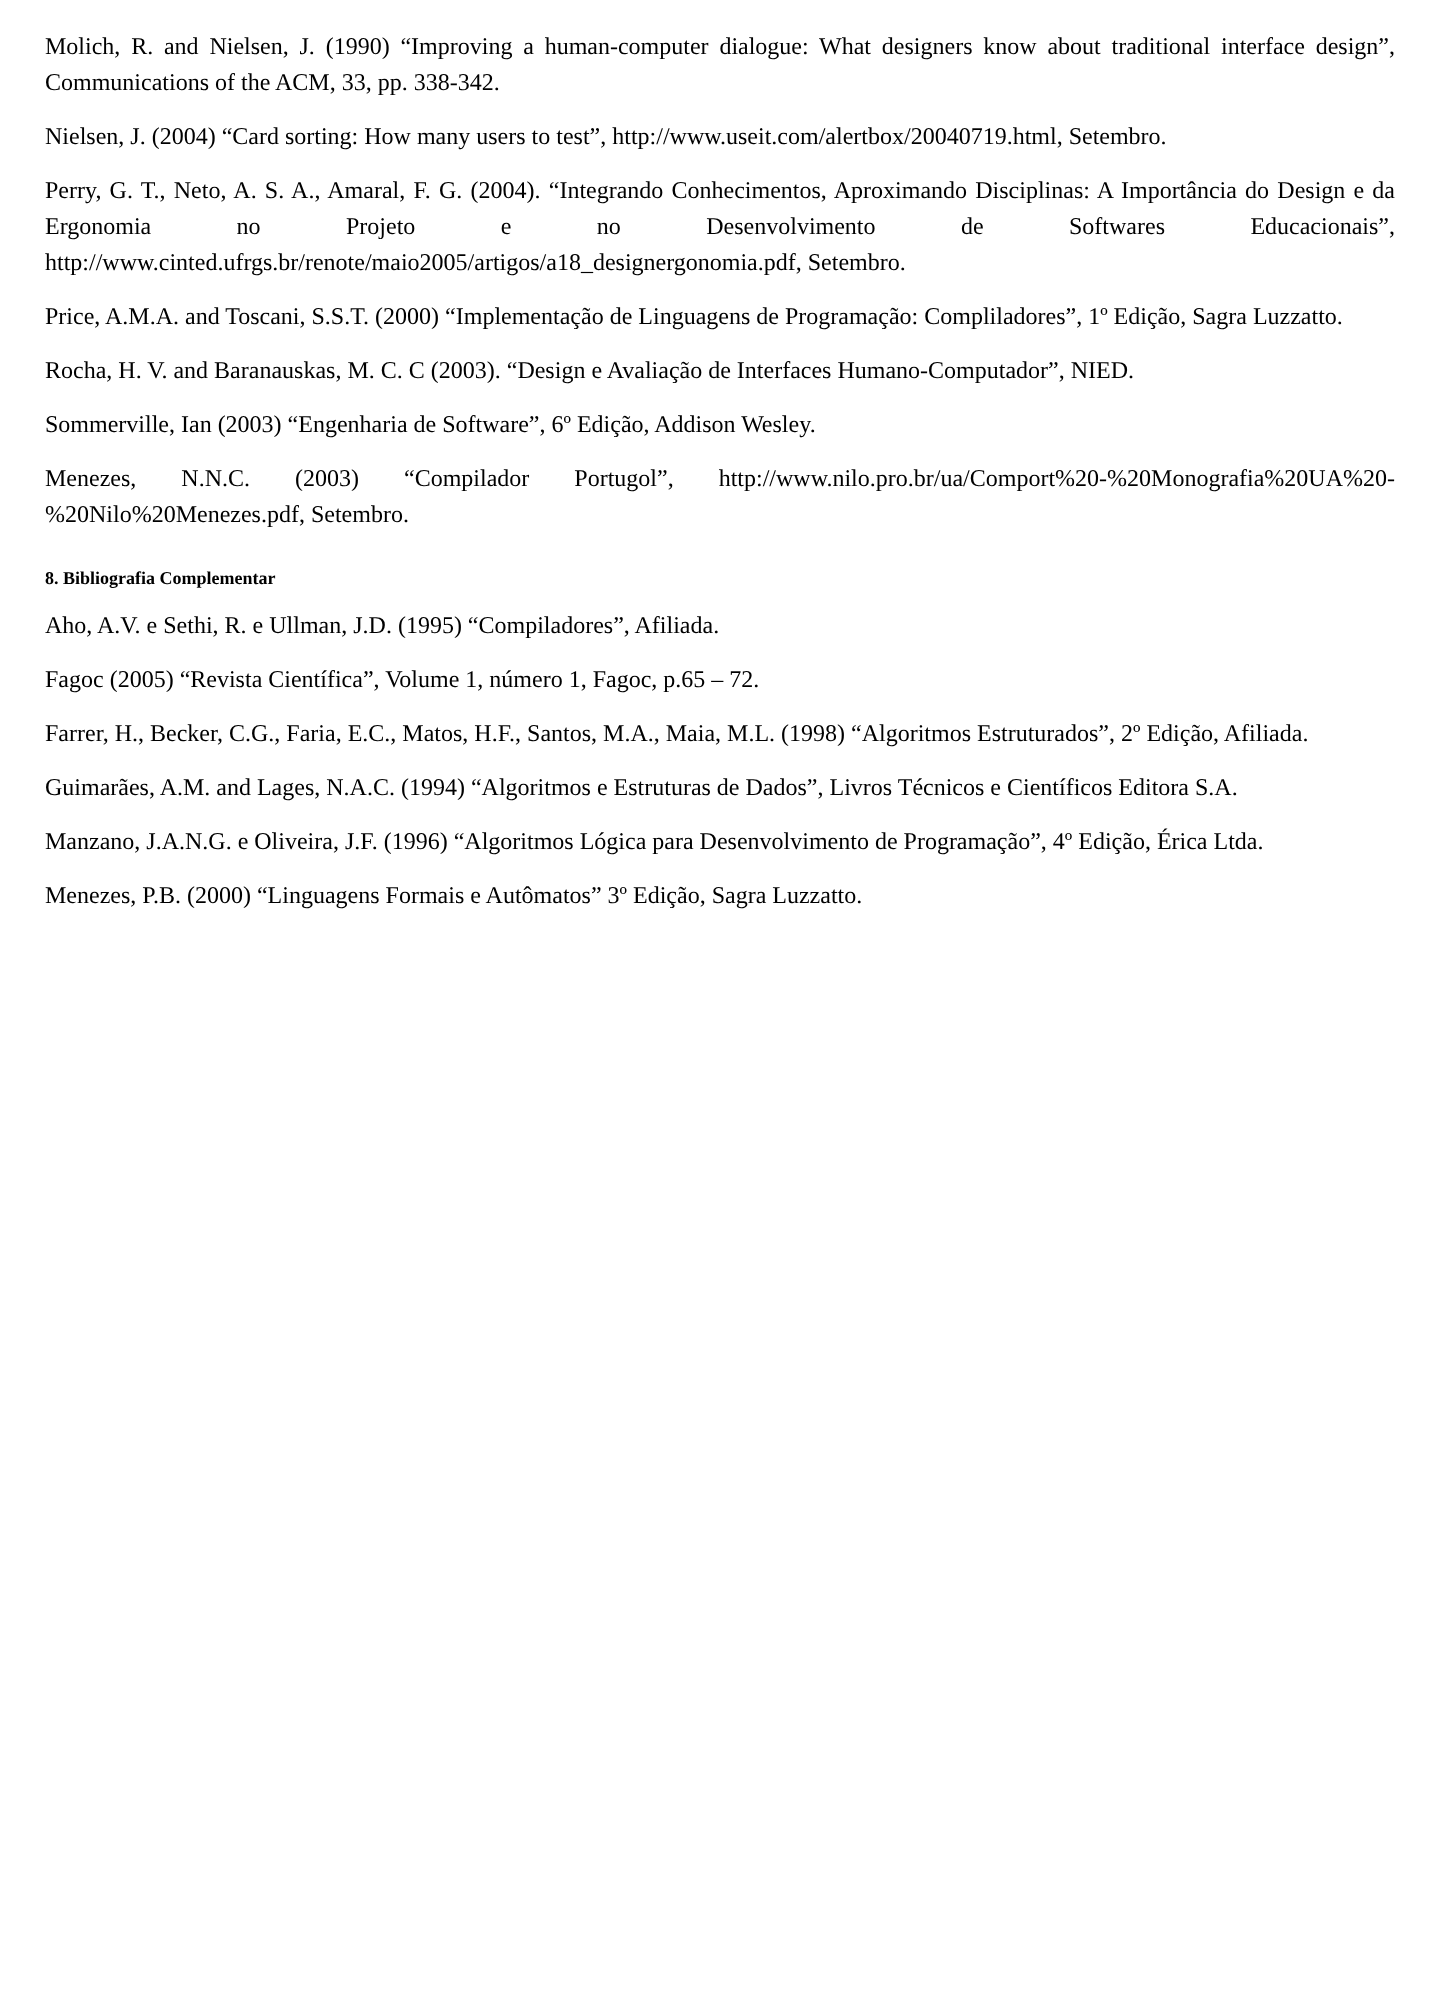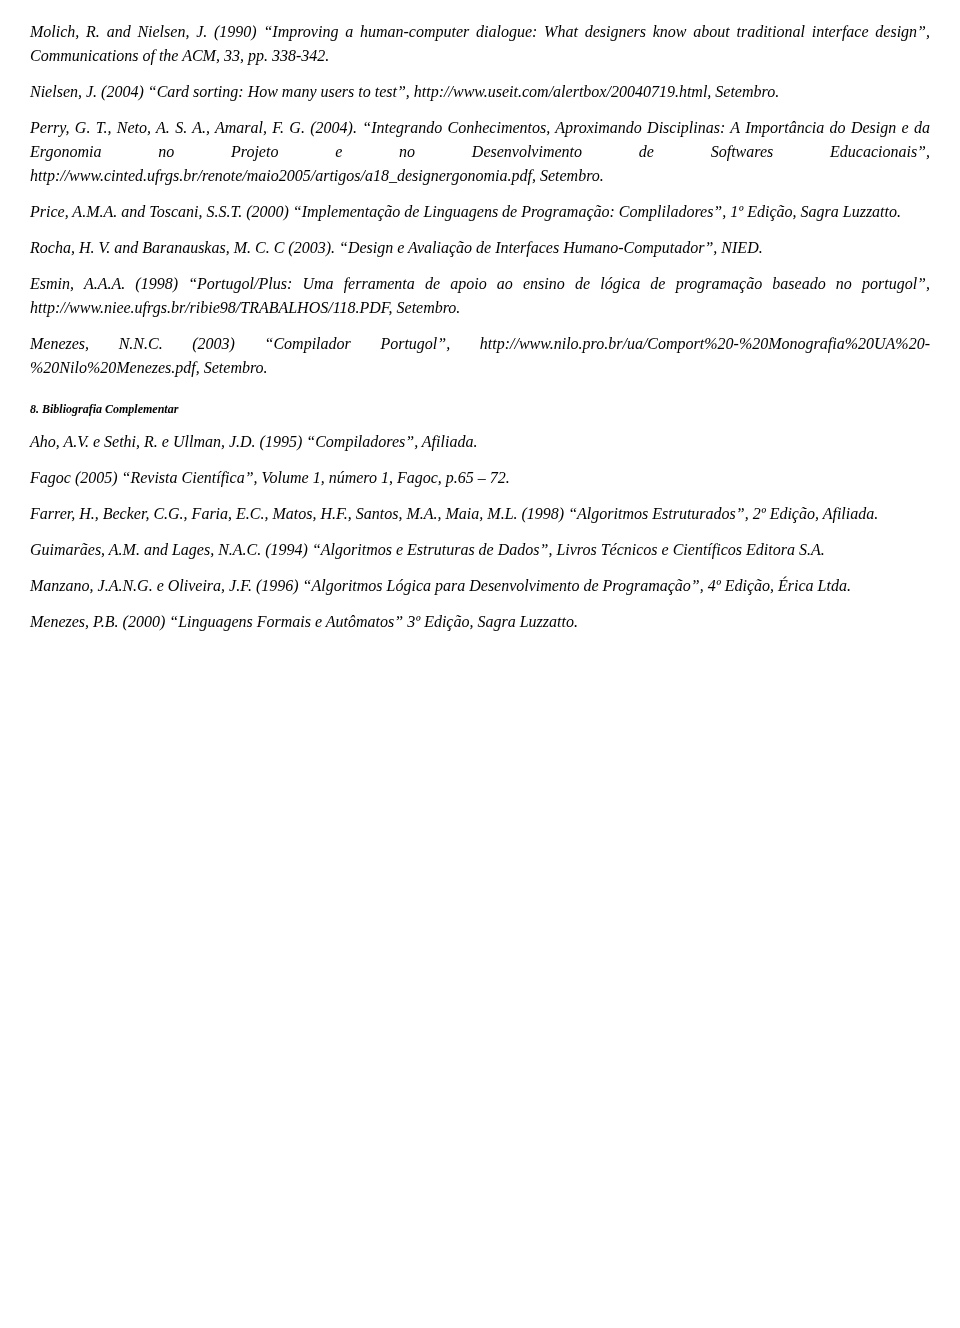--- a/index.html
+++ b/index.html
@@ -1,19 +1,18 @@
 <!DOCTYPE html>
 <html><head>
   <meta charset="utf-8">
   <style>
     * {
       margin: 0;
       padding: 0;
       box-sizing: border-box;
-      font-style: italic;
     }
     body {
       background: #ffffff;
       font-family: "Times New Roman", Times, serif;
       font-size: 16px;
       color: #000000;
       padding: 20px 30px;
       line-height: 1.5;
     }
     .reference-block {
@@ -47,24 +46,24 @@
   <div class="reference-block">
     <span>Price, A.M.A. and Toscani, S.S.T. (2000) “Implementação de Linguagens de Programação: Compliladores”, 1º Edição, Sagra Luzzatto.</span>
   </div>
 
   <div class="reference-block">
     <span>Rocha, H. V. and Baranauskas, M. C. C (2003). “Design e Avaliação de Interfaces Humano-Computador”, NIED.</span>
   </div>
 
 
 
+  <div class="reference-block">
+    <span>Sommerville, Ian (2003) “Engenharia de Software”, 6º Edição, Addison Wesley.</span>
+  </div>
 
-  <div class="reference-block">
-    <span>Esmin, A.A.A. (1998) “Portugol/Plus: Uma ferramenta de apoio ao ensino de lógica de programação baseado no portugol”, http://www.niee.ufrgs.br/ribie98/TRABALHOS/118.PDF, Setembro.</span>
-  </div>
 
   <div class="reference-block">
     <span>Menezes, N.N.C. (2003) “Compilador Portugol”, http://www.nilo.pro.br/ua/Comport%20-%20Monografia%20UA%20-%20Nilo%20Menezes.pdf, Setembro.</span>
   </div>
 
 </div>
 
 <div class="section-heading">
   <span>8. Bibliografia Complementar</span>
 </div>

